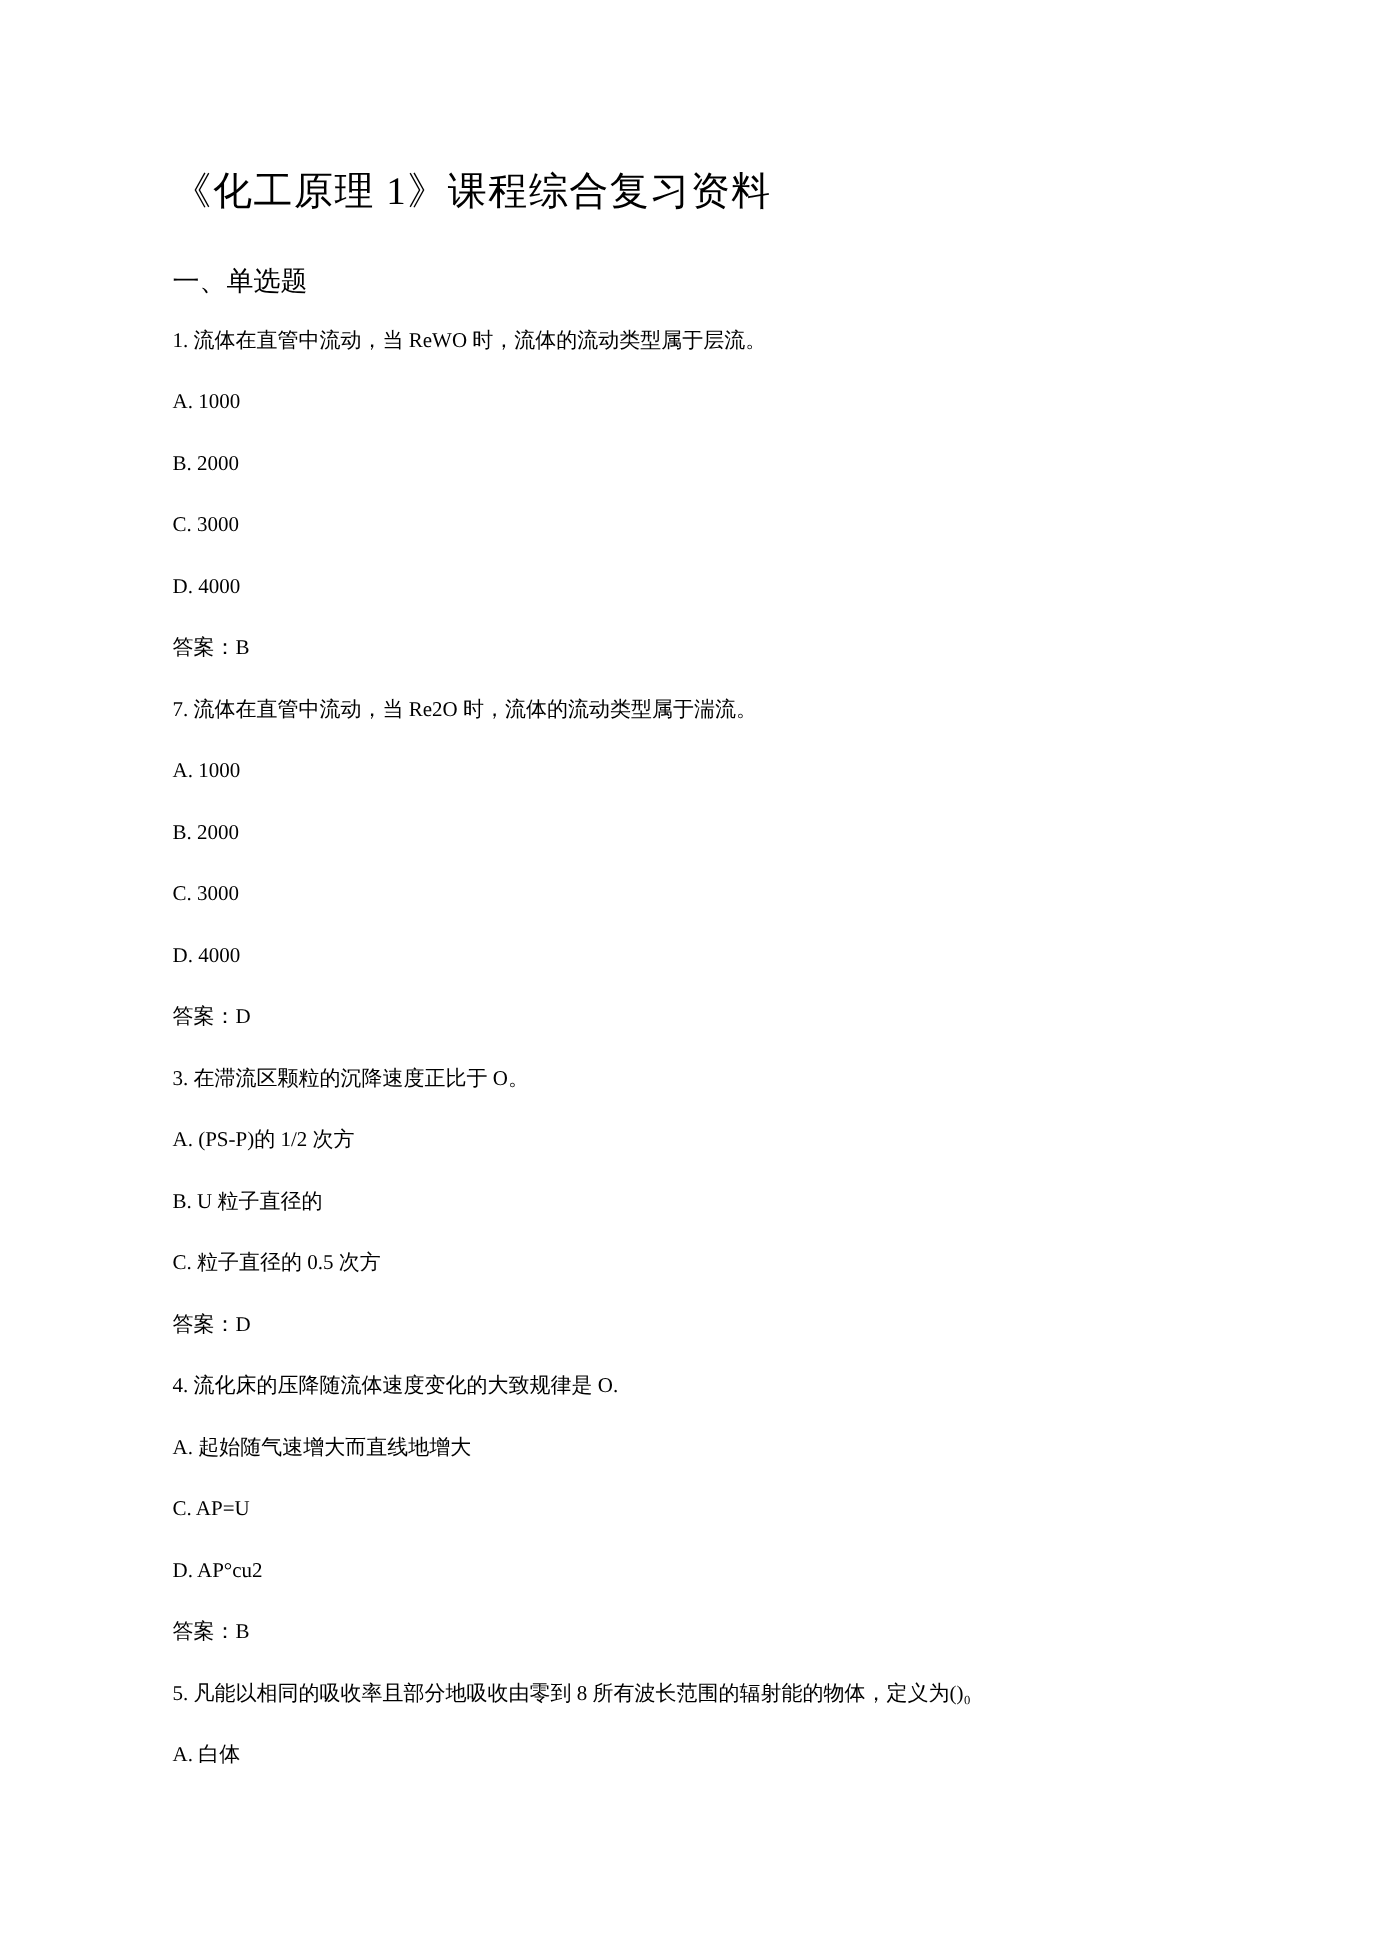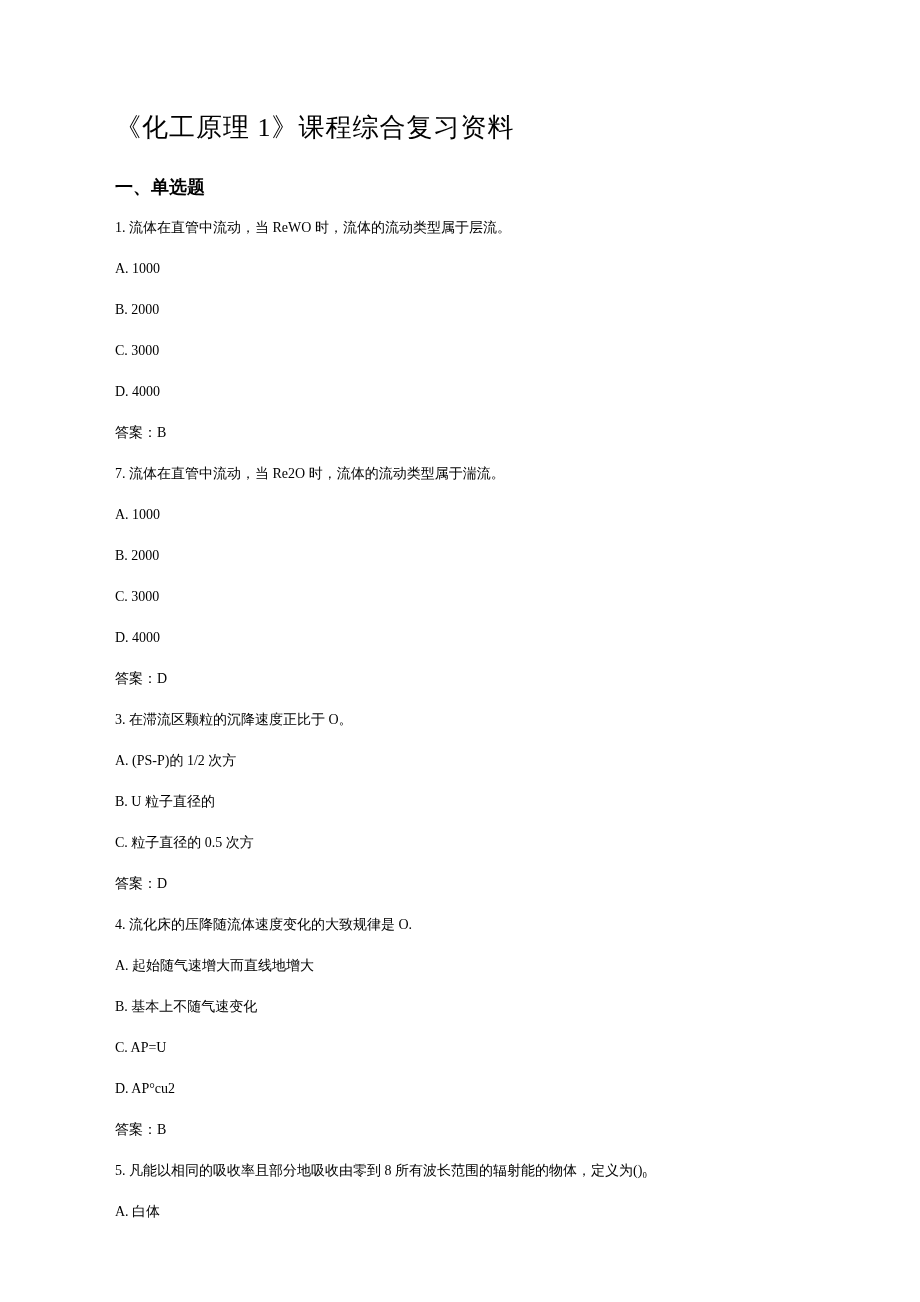--- a/index.html
+++ b/index.html
@@ -16,21 +16,21 @@
   }
   .title {
     text-align: left;
     font-size: 26px;
     font-weight: normal;
     margin-bottom: 30px;
     letter-spacing: 1px;
   }
   .section-heading {
     font-size: 18px;
-    font-weight: bold;
+    font-weight: normal;
     margin-bottom: 18px;
     font-family: "SimHei", "黑体", sans-serif;
   }
   .line {
     font-size: 14px;
     margin-bottom: 20px;
     line-height: 1.5;
   }
 </style>
 </head>
@@ -57,21 +57,20 @@
   <div class="line">答案：D</div>
 
   <div class="line">3. 在滞流区颗粒的沉降速度正比于 O。</div>
   <div class="line">A. (PS-P)的 1/2 次方</div>
   <div class="line">B. U 粒子直径的</div>
   <div class="line">C. 粒子直径的 0.5 次方</div>
   <div class="line">答案：D</div>
 
   <div class="line">4. 流化床的压降随流体速度变化的大致规律是 O.</div>
   <div class="line">A. 起始随气速增大而直线地增大</div>
-  <div class="line">B. 基本上不随气速变化</div>
   <div class="line">C. AP=U</div>
   <div class="line">D. AP°cu2</div>
   <div class="line">答案：B</div>
 
   <div class="line">5. 凡能以相同的吸收率且部分地吸收由零到 8 所有波长范围的辐射能的物体，定义为()₀</div>
   <div class="line">A. 白体</div>
 
 </div>
 
 </body></html>

